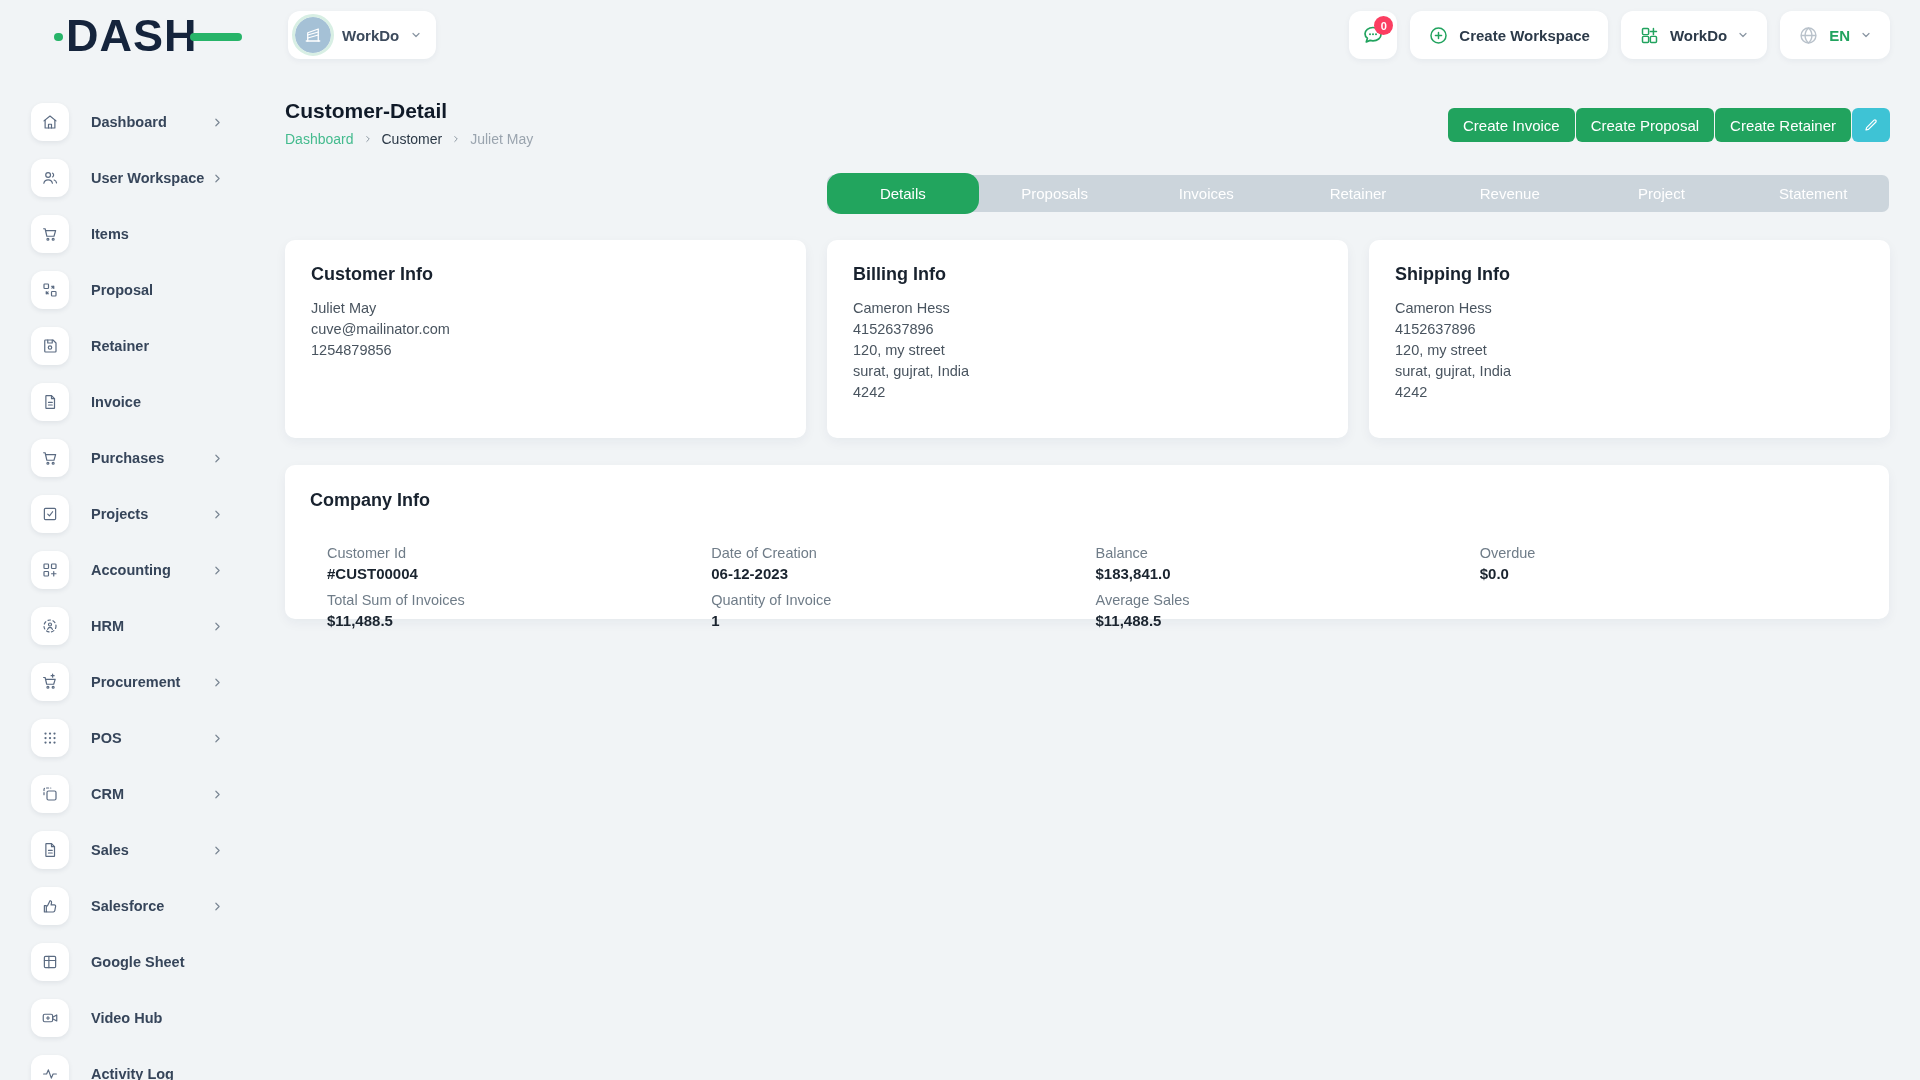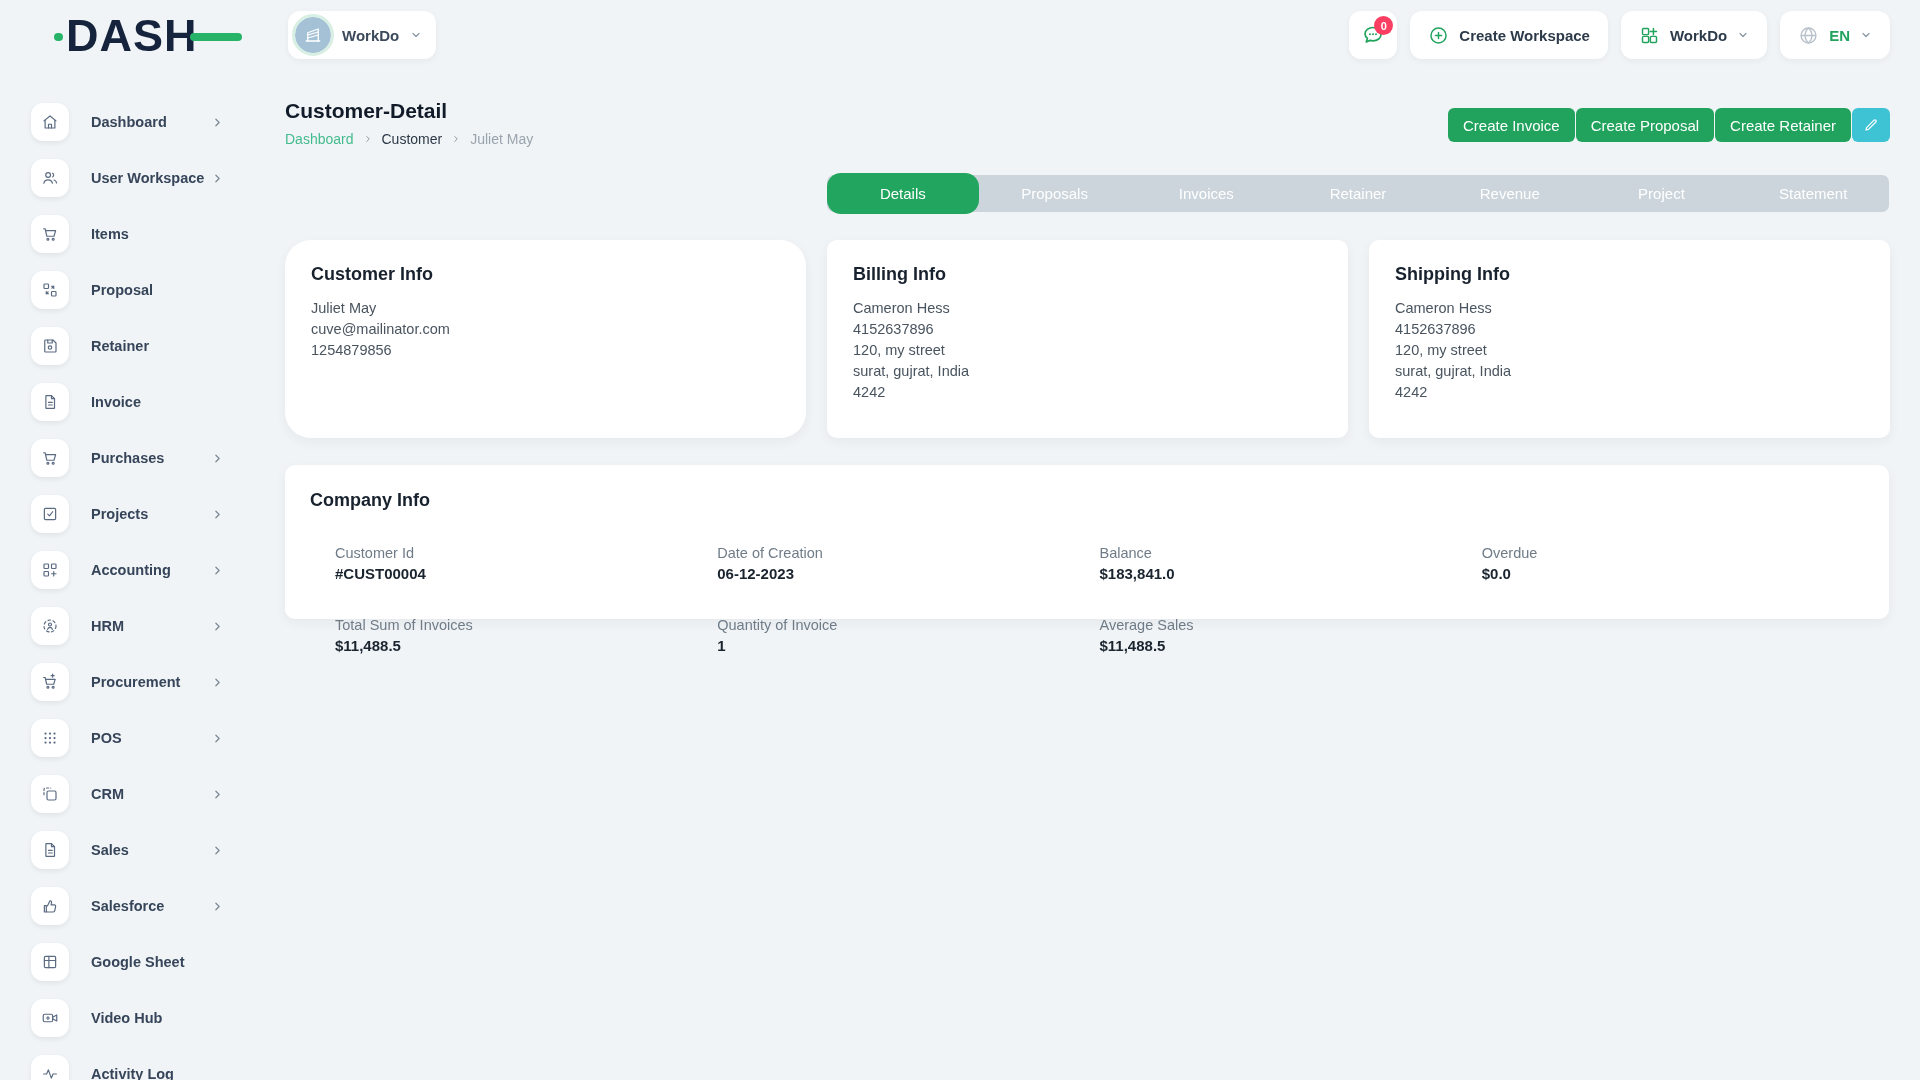--- a/index.html
+++ b/index.html
@@ -51,24 +51,24 @@
 
   .tabbar { position:absolute; left:827px; top:175px; width:1062px; height:37px; background:#ccd5dc;
     border-radius:7px; display:flex; }
   .tab { flex:1; display:flex; align-items:center; justify-content:center; font-size:15px; color:#fff; cursor:pointer; }
   .tab.active { background:#22a55e; border-radius:14px; margin:-2px 0; height:41px; }
 
   .card { position:absolute; background:#fff; border-radius:10px; box-shadow:0 4px 12px rgba(25,42,70,.05); }
   .card h3 { font-size:18px; font-weight:700; color:#18222e; }
   .info-card { top:240px; width:521px; height:198px; padding:24px 26px; }
   .info-card .lines { margin-top:13px; font-size:14.5px; color:#49545f; line-height:21px; }
-  .c1 { left:285px;border-radius:26px; } .c2 { left:827px; } .c3 { left:1369px; }
+  .c1 { left:285px; } .c2 { left:827px; } .c3 { left:1369px; }
 
   .company-card { left:285px; top:465px; width:1604px; height:154px; padding:25px; }
-  .company-grid { margin:34px 0 0 25px; display:grid; grid-template-columns:repeat(4,1fr); row-gap:35px; }
+  .company-grid { margin:34px 0 0 17px; display:grid; grid-template-columns:repeat(4,1fr); row-gap:10px; }
   .field-label { font-size:14.5px; color:#6f7c88; }
   .field-value { font-size:15px; font-weight:700; color:#1a242f; margin-top:4px; }
 
   svg { display:block; }
 </style>
 </head>
 <body>
 
 <div class="topbar">
   <div class="logo">

